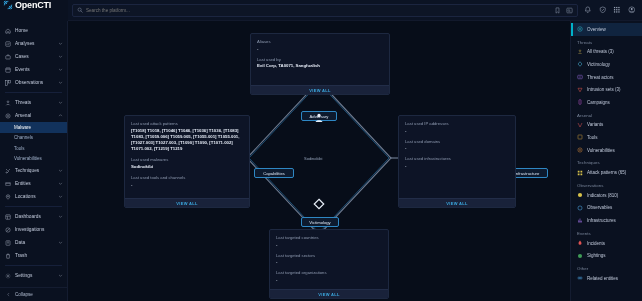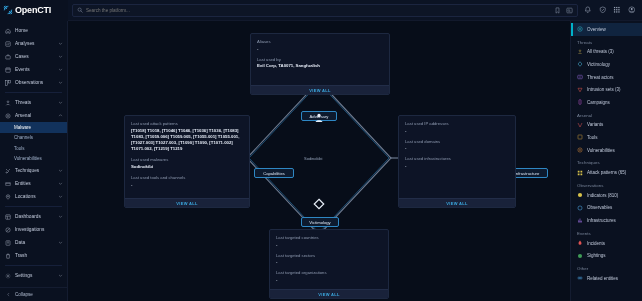--- a/index.html
+++ b/index.html
@@ -13,21 +13,21 @@
   }
   .app { position:relative; width:642px; height:301px; }
 
   
   .topbar {
     position:absolute; top:0; left:0; width:642px; height:21px;
     background:#0b1324; border-bottom:1px solid #12192c;
     display:flex; align-items:center; z-index:20;
   }
   .brand {
-    width:68px; height:21px; display:flex; align-items:center; gap:2px;
+    width:68px; height:21px; display:flex; align-items:flex-start; gap:2px;
     padding-left:3px; background:#0a1120;
   }
   .brand-mark { width:10px; height:10px; flex:0 0 auto; }
   .brand-text { font-size:9px; font-weight:700; color:#ffffff; letter-spacing:-.2px; }
 
   .searchwrap {
     flex:1; height:13px; margin:0 6px 0 4px;
     background:#0d1526; border:1px solid #1b2540; border-radius:2px;
     display:flex; align-items:center; padding:0 4px; gap:3px; position:relative;
   }

